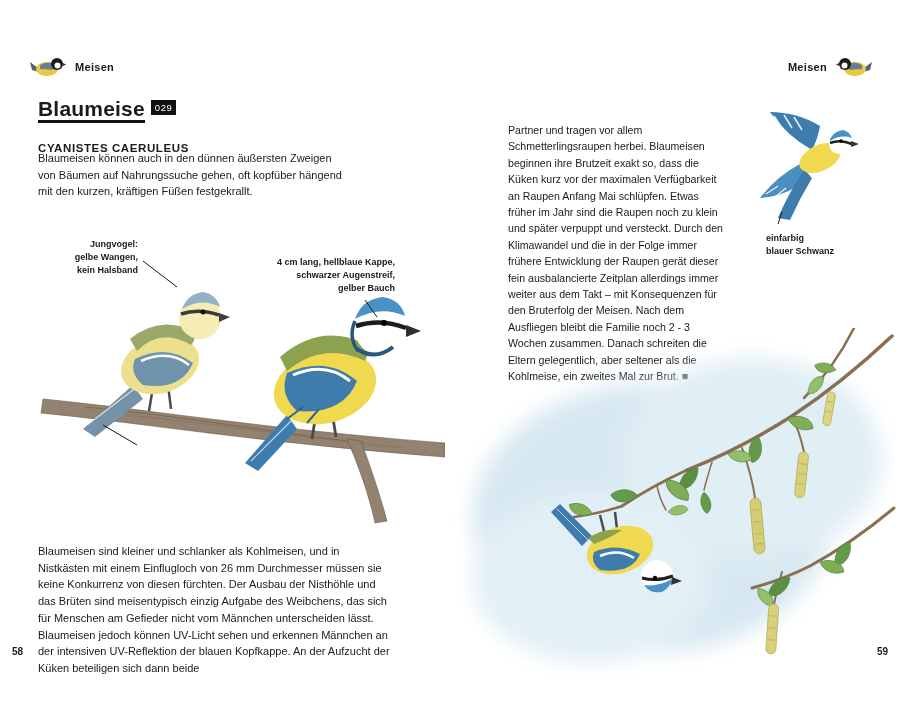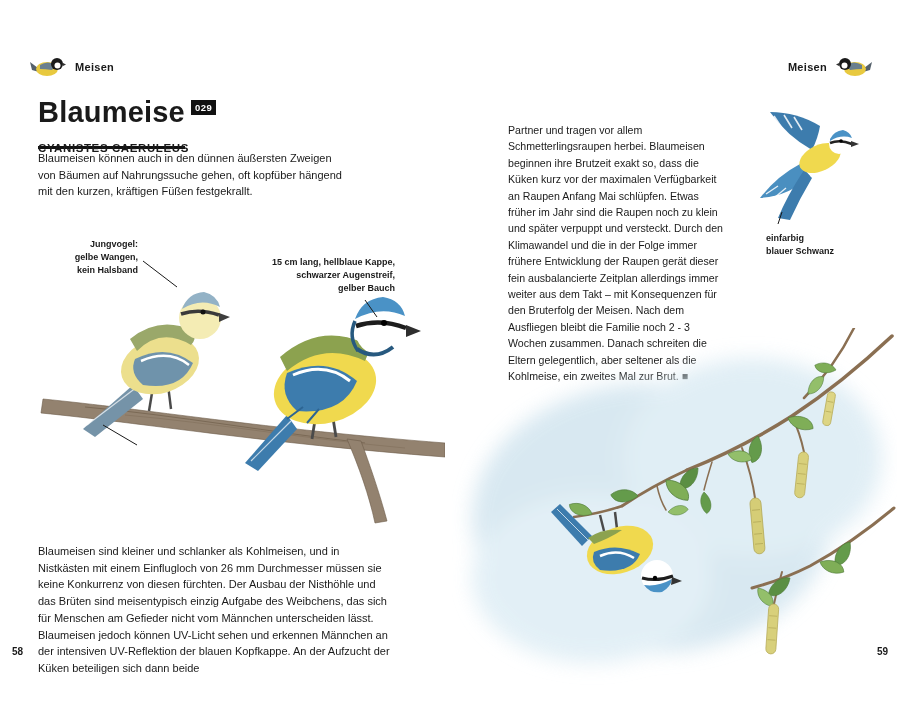--- a/index.html
+++ b/index.html
@@ -5,23 +5,23 @@
   html,body{margin:0;padding:0;background:#ffffff;}
   .spread{
     position:relative;width:900px;height:720px;background:#ffffff;
     font-family:"Liberation Sans", sans-serif;color:#1a1a1a;overflow:hidden;
   }
   .page-header{position:absolute;top:56px;display:flex;align-items:center;gap:9px;z-index:3;}
   .header-left{left:30px;}
   .header-right{right:28px;}
   .header-label{font-size:11px;font-weight:bold;letter-spacing:.3px;}
   .title-row{position:absolute;left:38px;top:98px;display:flex;align-items:flex-start;z-index:3;}
-  .title-row h1{margin:0;font-size:29px;font-weight:800;line-height:1.02;letter-spacing:.2px;
-    border-bottom:3px solid #111;padding-bottom:18px;}
-  .badge{background:#111;color:#fff;font-size:9.5px;font-weight:bold;padding:2px 4px;
+  .title-row h1{margin:0;font-size:21px;font-weight:800;line-height:1.02;letter-spacing:.2px;
+    border-bottom:3px solid #111;padding-bottom:1px;}
+  .badge{background:#111;color:#fff;font-size:9.5px;font-weight:normal;padding:2px 4px;
     margin-left:6px;margin-top:2px;letter-spacing:.5px;}
   .subtitle{position:absolute;left:38px;top:142px;margin:0;font-size:11.5px;font-weight:800;letter-spacing:.6px;z-index:3;}
   .intro{position:absolute;left:38px;top:150px;width:312px;margin:0;font-size:11px;line-height:1.5;z-index:3;}
   .body-text{position:absolute;margin:0;font-size:11px;line-height:1.52;}
   .body-left{left:38px;top:543px;width:354px;}
   .body-right{left:508px;top:122px;width:218px;font-size:10.6px;line-height:1.55;}
   .ann{position:absolute;font-size:9px;font-weight:bold;line-height:1.45;white-space:pre-line;z-index:4;}
   .ann-juvenile{left:28px;top:238px;width:110px;text-align:right;}
   .ann-adult{left:250px;top:256px;width:145px;text-align:right;}
   .ann-tail{left:143px;top:448px;width:145px;text-align:left;}
@@ -105,21 +105,21 @@
     <g stroke="#1a1a1a" stroke-width="1">
       <line x1="118" y1="46" x2="152" y2="72"></line>
       <line x1="340" y1="85" x2="352" y2="102"></line>
       <line x1="112" y1="230" x2="78" y2="210"></line>
     </g>
   </svg>
 
   <div class="ann ann-juvenile">Jungvogel:
 gelbe Wangen,
 kein Halsband</div>
-  <div class="ann ann-adult">15 cm lang, hellblaue Kappe,
+  <div class="ann ann-adult">4 cm lang, hellblaue Kappe,
 schwarzer Augenstreif,
 gelber Bauch</div>
 
   <p class="body-text body-left">Blaumeisen sind kleiner und schlanker als Kohlmeisen, und in Nistkästen mit einem Einflugloch von 26 mm Durchmesser müssen sie keine Konkurrenz von diesen fürchten. Der Ausbau der Nisthöhle und das Brüten sind meisentypisch einzig Aufgabe des Weibchens, das sich für Menschen am Gefieder nicht vom Männchen unterscheiden lässt. Blaumeisen jedoch können UV-Licht sehen und erkennen Männchen an der intensiven UV-Reflektion der blauen Kopfkappe. An der Aufzucht der Küken beteiligen sich dann beide</p>
   <div class="page-num num-left">58</div>
 
   <div class="page-header header-right">
     <span class="header-label">Meisen</span>
     <svg width="36" height="22" viewBox="0 0 36 22">
       <g transform="translate(36,0) scale(-1,1)">

